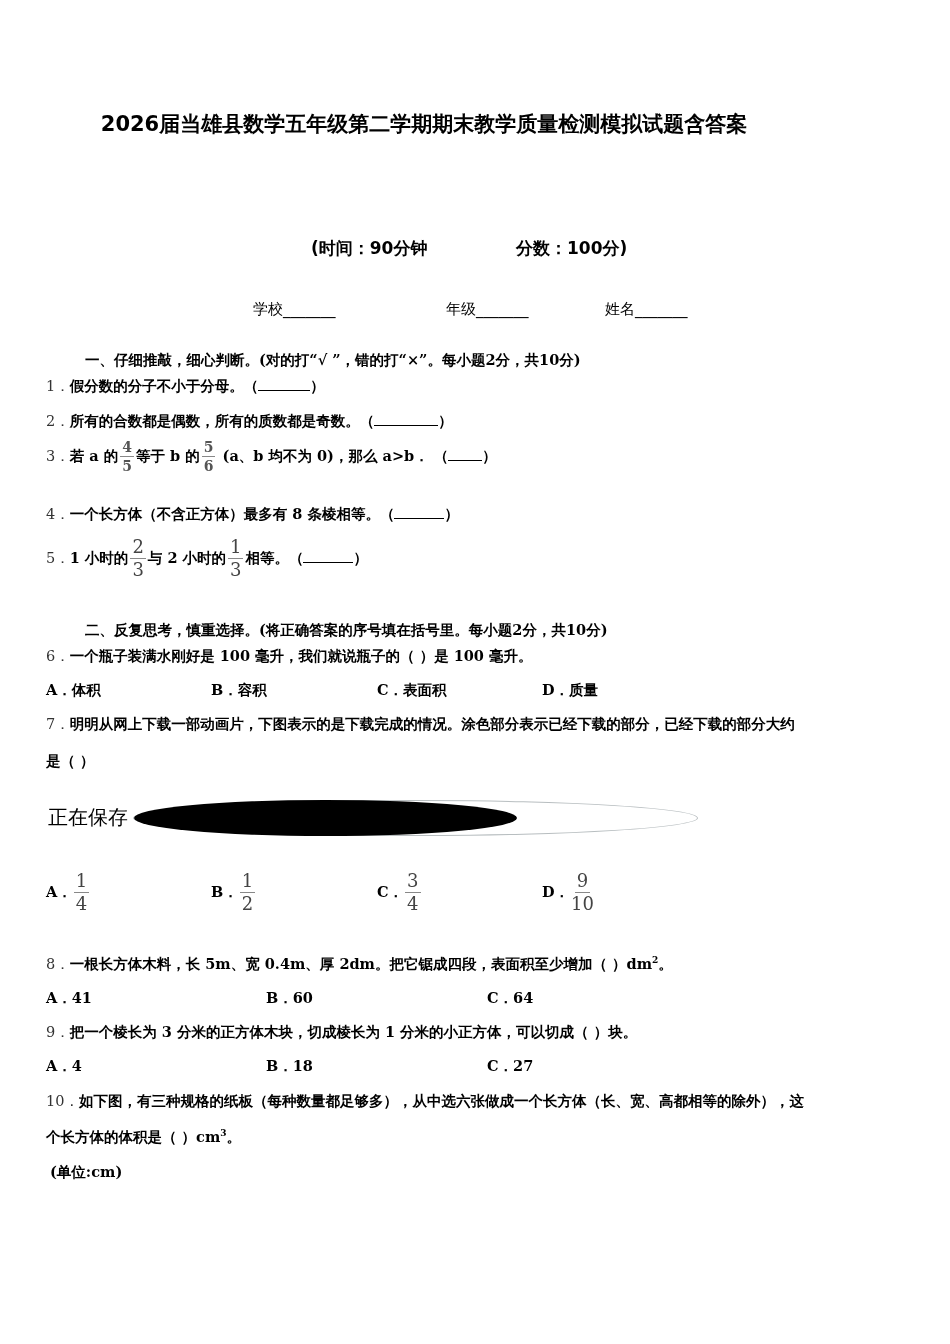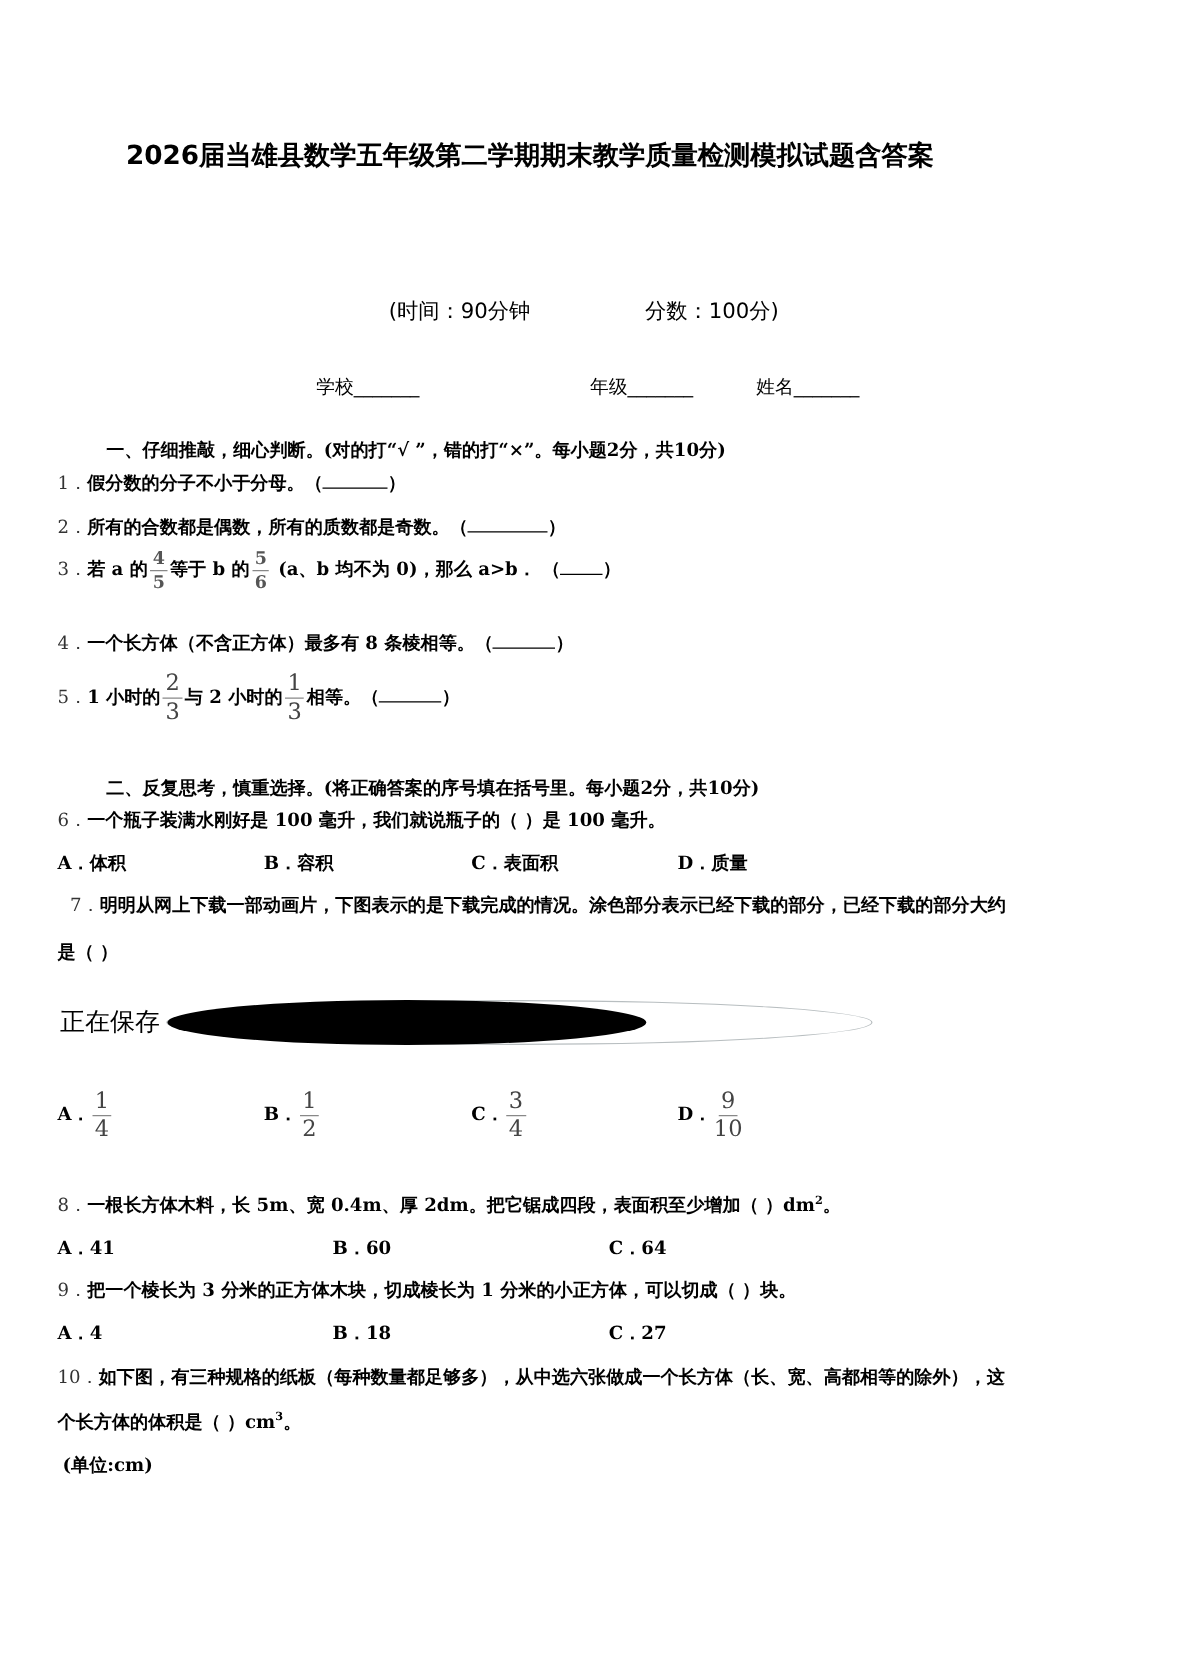--- a/index.html
+++ b/index.html
@@ -1,21 +1,21 @@
 <!DOCTYPE html>
 <html><head>
 <meta charset="utf-8">
 <style>
   html, body { margin: 0; padding: 0; background: #ffffff; }
   body { width: 950px; height: 1344px; position: relative; overflow: hidden;
          font-family: "DejaVu Serif", "Liberation Serif", serif; color: #000; }
   .abs { position: absolute; white-space: nowrap; }
   .title { left: 0; width: 848px; top: 110px; text-align: center;
            font-family: "DejaVu Sans", "Liberation Sans", sans-serif; font-weight: bold; font-size: 21px; }
-  .sub { top: 237px; font-family: "DejaVu Sans", "Liberation Sans", sans-serif; font-weight: normal; font-size: 17px; }
+  .sub { top: 237px; font-family: "DejaVu Sans", "Liberation Sans", sans-serif; font-weight: bold; font-size: 17px; }
   .field { top: 300px; font-family: "DejaVu Sans", "Liberation Sans", sans-serif; font-size: 15px; }
   .q { font-size: 14.5px; font-weight: bold; }
   .num { font-weight: normal; color: #333; }
   .sec { font-size: 14.5px; font-weight: bold; margin-left: 39px; }
   .opt { font-size: 14.5px; font-weight: bold; text-align: center; }
   .frac { display: inline-flex; flex-direction: column; align-items: center; vertical-align: middle;
           font-weight: normal; color: #444; line-height: 1; margin: 0 2px; }
   .frac .n { padding: 0 2px 2px; border-bottom: 1px solid #888; }
   .frac .d { padding-top: 2px; }
   .frac.big { font-size: 18px; }
@@ -32,21 +32,21 @@
 <body>
 
 <div class="abs title">2026届当雄县数学五年级第二学期期末教学质量检测模拟试题含答案</div>
 
 <div class="abs sub" style="left:311px">(时间：90分钟</div>
 <div class="abs sub" style="left:516px">分数：100分)</div>
 
 <div class="abs field" style="left:253px">
   <span>学校</span><span>_______</span>
 </div>
-<div class="abs field" style="left:472px">
+<div class="abs field" style="left:446px">
   <span>年级</span><span>_______</span>
 </div>
 <div class="abs field" style="left:605px">
   <span>姓名</span><span>_______</span>
 </div>
 
 <div class="abs sec" style="left:46px;top:351px">一、仔细推敲，细心判断。(对的打“√ ”，错的打“×”。每小题2分，共10分)</div>
 
 <div class="abs q" style="left:46px;top:376px">
   <span class="num">1．</span><span>假分数的分子不小于分母。（</span><span class="blank" style="width:52px"></span><span>）</span>
@@ -83,21 +83,21 @@
 <div class="abs sec" style="left:46px;top:621px">二、反复思考，慎重选择。(将正确答案的序号填在括号里。每小题2分，共10分)</div>
 
 <div class="abs q" style="left:46px;top:647px">
   <span class="num">6．</span><span>一个瓶子装满水刚好是 100 毫升，我们就说瓶子的（    ）是 100 毫升。</span>
 </div>
 <div class="abs opt" style="left:46px;top:681px">A．体积</div>
 <div class="abs opt" style="left:211px;top:681px">B．容积</div>
 <div class="abs opt" style="left:377px;top:681px">C．表面积</div>
 <div class="abs opt" style="left:542px;top:681px">D．质量</div>
 
-<div class="abs q" style="left:56px;top:715px">
+<div class="abs q" style="left:46px;top:715px">
   <span class="num">7．</span><span>明明从网上下载一部动画片，下图表示的是下载完成的情况。涂色部分表示已经下载的部分，已经下载的部分大约</span>
 </div>
 <div class="abs q" style="left:46px;top:752px">是（    ）</div>
 
 <div class="abs bar-label">正在保存</div>
 <div class="abs bar-track"></div>
 <div class="abs bar-fill"></div>
 
 <div class="abs opt" style="left:46px;top:872px">
   <span>A．</span><span class="frac big">

